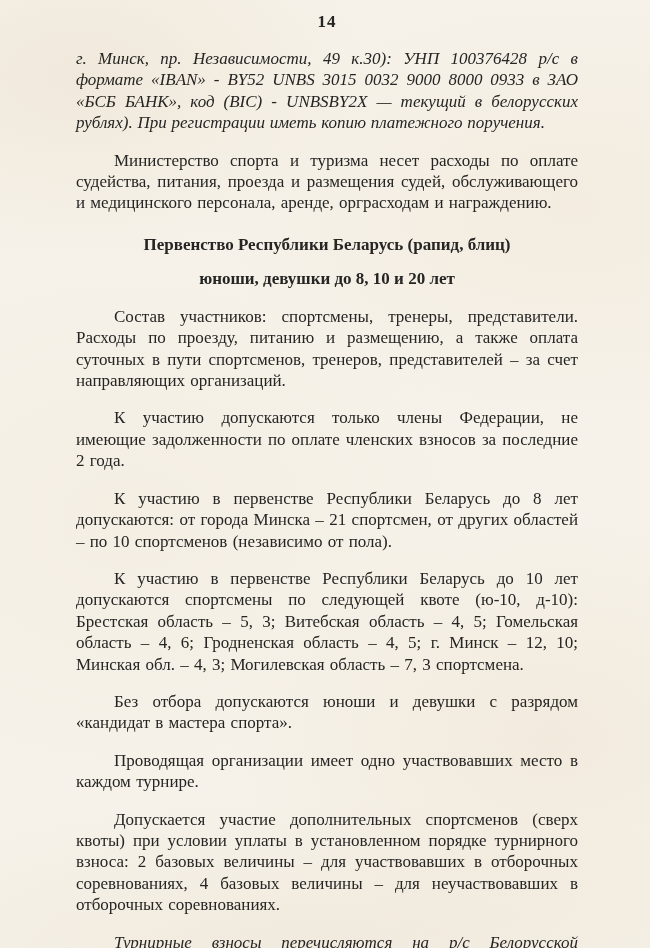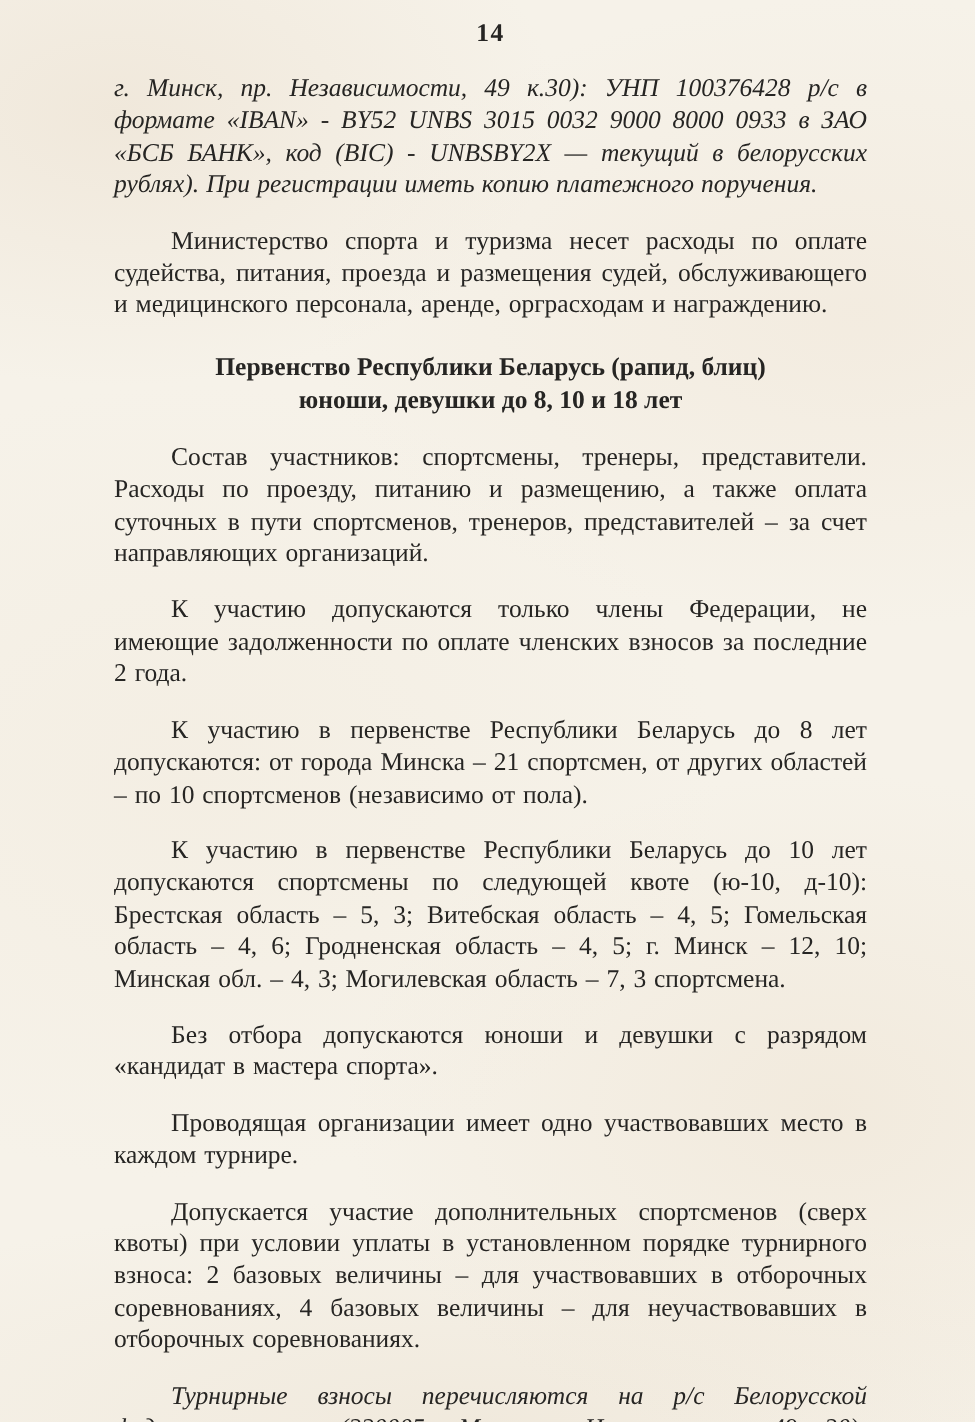--- a/index.html
+++ b/index.html
@@ -40,36 +40,36 @@
   }
   .para.no-indent { text-indent: 0; }
   .para.italic { font-style: italic; word-spacing: 0.5px; }
   .heading {
     font-size: 17px;
     line-height: 22px;
     font-weight: bold;
     text-align: center;
     margin: 20px 0 2px 0;
   }
-  .heading div { margin: 0; }
+  .heading div { margin: 12px; }
 </style>
 </head>
 <body>
 
 <div class="page">
 
   <div class="page-number">14</div>
 
   <p class="para italic no-indent">г. Минск, пр. Независимости, 49 к.30): УНП 100376428 р/с в формате «IBAN» - BY52 UNBS 3015 0032 9000 8000 0933 в ЗАО «БСБ БАНК», код (BIC) - UNBSBY2X — текущий в белорусских рублях). При регистрации иметь копию платежного поручения.</p>
 
   <p class="para">Министерство спорта и туризма несет расходы по оплате судейства, питания, проезда и размещения судей, обслуживающего и медицинского персонала, аренде, орграсходам и награждению.</p>
 
   <div class="heading">
     <div>Первенство Республики Беларусь (рапид, блиц)</div>
-    <div>юноши, девушки до 8, 10 и 18 лет</div>
+    <div>юноши, девушки до 8, 10 и 20 лет</div>
   </div>
 
   <p class="para">Состав участников: спортсмены, тренеры, представители. Расходы по проезду, питанию и размещению, а также оплата суточных в пути спортсменов, тренеров, представителей – за счет направляющих организаций.</p>
 
 
   <p class="para">К участию допускаются только члены Федерации, не имеющие задолженности по оплате членских взносов за последние 2 года.</p>
 
   <p class="para">К участию в первенстве Республики Беларусь до 8 лет допускаются: от города Минска – 21 спортсмен, от других областей – по 10 спортсменов (независимо от пола).</p>
 
   <p class="para">К участию в первенстве Республики Беларусь до 10 лет допускаются спортсмены по следующей квоте (ю-10, д-10): Брестская область – 5, 3; Витебская область – 4, 5;  Гомельская область – 4, 6; Гродненская область – 4, 5; г. Минск – 12, 10; Минская обл. –  4, 3; Могилевская область – 7, 3 спортсмена.</p>

